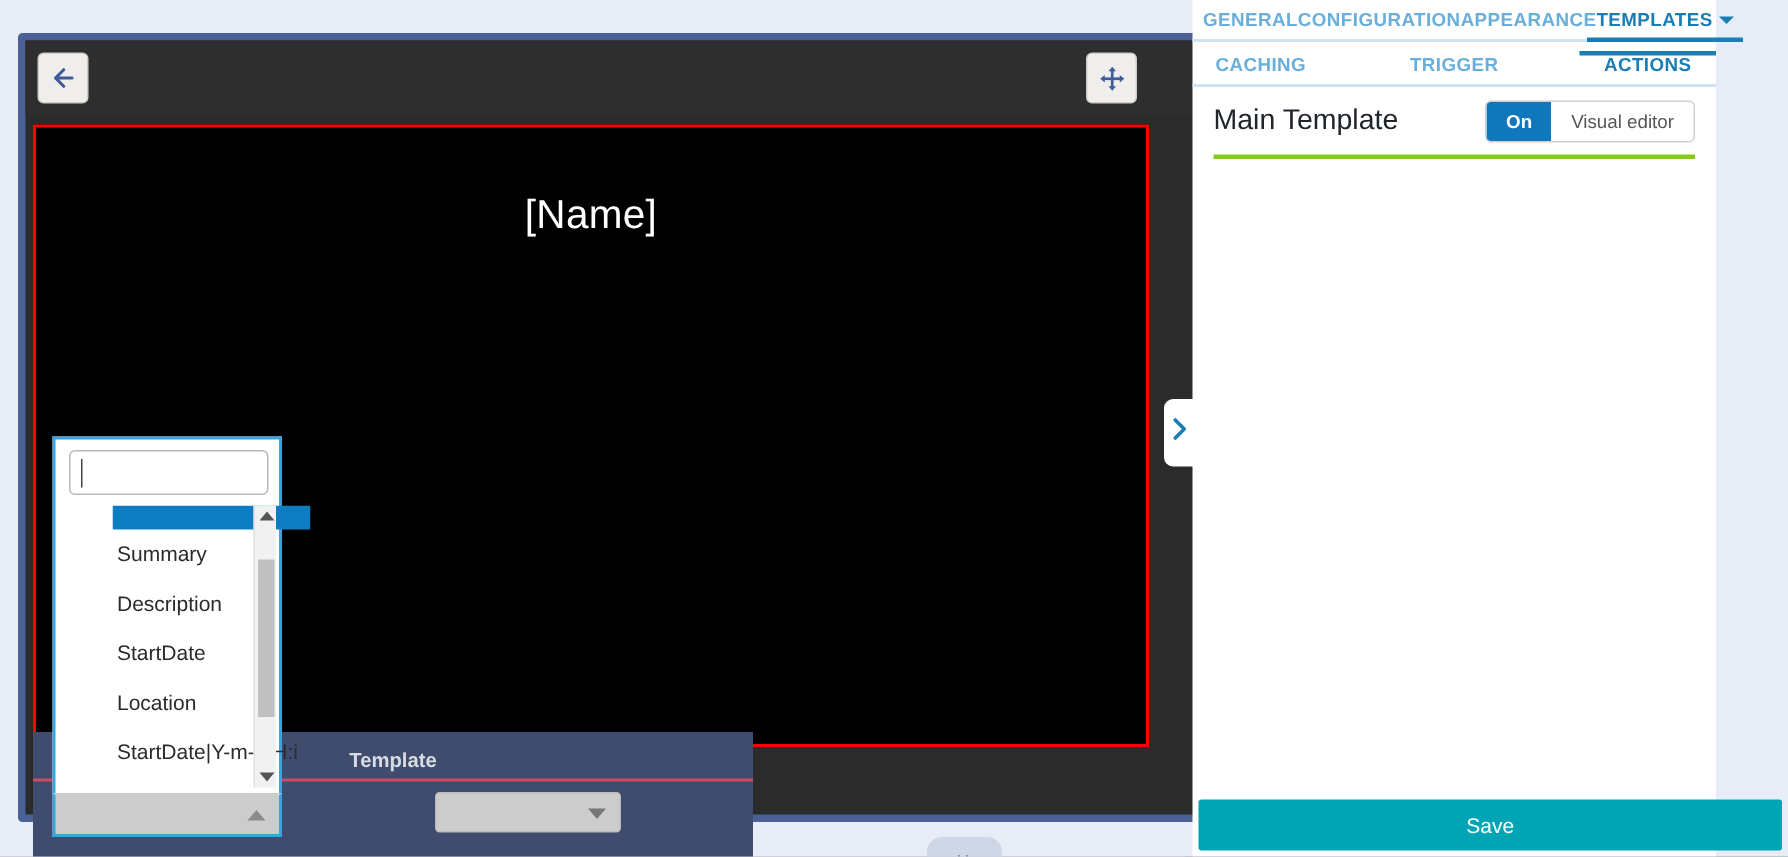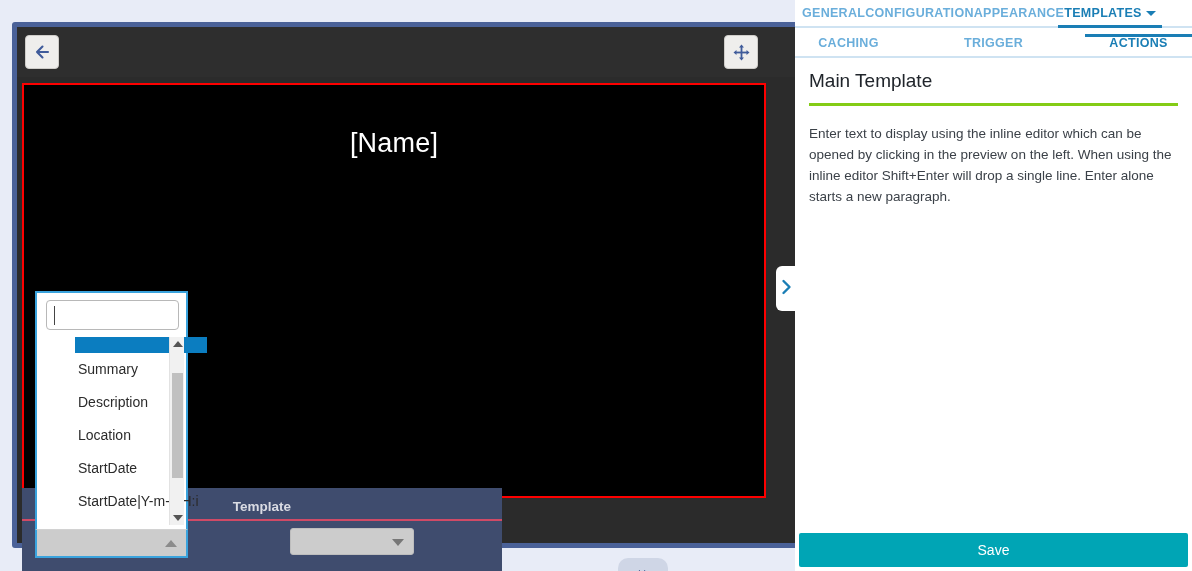--- a/index.html
+++ b/index.html
@@ -195,21 +195,21 @@
     background: #ffffff;
     border-radius: 6px 0 0 6px;
     display: flex; align-items: center; justify-content: center;
     cursor: pointer;
     z-index: 30;
   }
 
   
   #right-pane {
     position: absolute; left: 795px; top: 0;
-    width: 397px; height: 571px;
+    width: 349px; height: 571px;
     background: #ffffff;
   }
   #tabs-row1 {
     position: relative;
     height: 28px;
     display: flex; align-items: flex-end;
     border-bottom: 2px solid #cfe3f2;
   }
   #tabs-row1 .tab, #tabs-row2 .tab {
     font-size: 12.5px;
@@ -347,22 +347,22 @@
         <div id="combo-dropdown">
 
           <div id="combo-search">
             <span class="caret-line"></span>
           </div>
 
           <div id="combo-list">
             <div class="combo-item selected"></div>
             <div class="combo-item">Summary</div>
             <div class="combo-item">Description</div>
+            <div class="combo-item">StartDate</div>
             <div class="combo-item">Location</div>
-            <div class="combo-item">StartDate</div>
             <div class="combo-item">StartDate|Y-m-d H:i</div>
           </div>
 
           <div id="combo-scroll">
             <div class="sb-arrow sb-up">
               <span class="tri-up"></span>
             </div>
             <div class="sb-thumb"></div>
             <div class="sb-arrow sb-down">
               <span class="tri-down"></span>
@@ -402,20 +402,23 @@
     </div>
 
     <div id="tabs-row2">
       <div class="tab">CACHING</div>
       <div class="tab">TRIGGER</div>
       <div class="tab active">ACTIONS</div>
     </div>
 
     <div id="section-head">
       <div id="section-title">Main Template</div>
+      <div id="editor-toggle">
+        <div id="toggle-on">On</div>
+        <div id="toggle-visual">Visual editor</div>
+      </div>
     </div>
 
-    <div id="help-text">Enter text to display using the inline editor which can be opened by clicking in the preview on the left. When using the inline editor Shift+Enter will drop a single line. Enter alone starts a new paragraph.</div>
 
     <button id="save-button">Save</button>
   </div>
 
 </div>
 
 </body></html>

